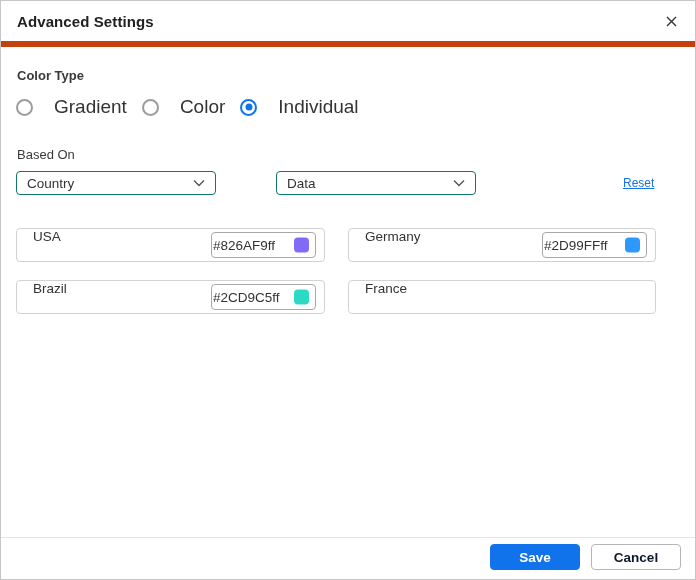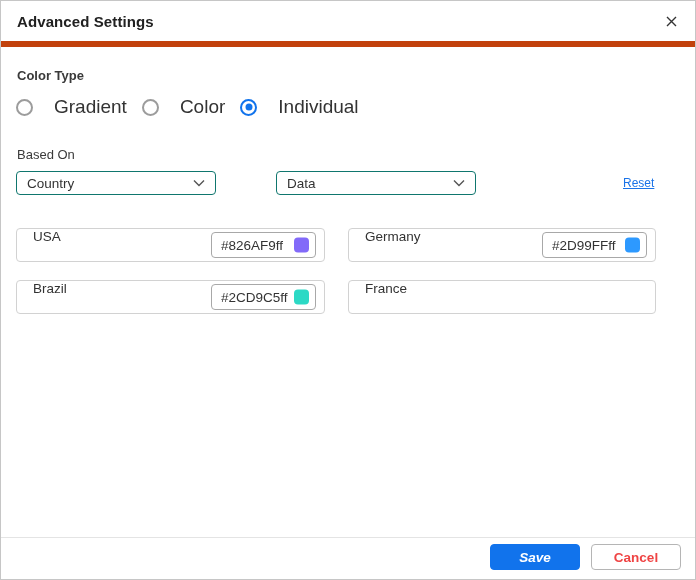--- a/index.html
+++ b/index.html
@@ -100,44 +100,44 @@
     background: #fff;
     display: flex; align-items: flex-start;
   }
   .country-label { margin-left: 16px; font-size: 13.5px; color: #333; }
   .hex-box {
     position: absolute; right: 8px; top: 50%; transform: translateY(-50%);
     width: 105px; height: 26px;
     border: 1px solid #a8a8a8; border-radius: 4px; background: #fff;
     display: flex; align-items: center; cursor: pointer;
   }
-  .hex-value { margin-left: 9px; font-size: 13.5px; color: #333; }
+  .hex-value { margin-left: 1px; font-size: 13.5px; color: #333; }
   .color-swatch {
     position: absolute; right: 6px; top: 50%; transform: translateY(-50%);
     width: 15px; height: 15px; border-radius: 4px;
   }
 
   
   .dialog-footer {
     position: absolute; left: 0; right: 0; bottom: 0; height: 42px;
     border-top: 1px solid #e4e4e4; background: #fff;
   }
   .btn {
     position: absolute; top: 6px; height: 26px;
     border-radius: 4px; font-size: 13.5px; font-weight: bold;
     display: flex; align-items: center; justify-content: center;
     cursor: pointer; font-family: inherit;
   }
   .btn-save {
     right: 115px; width: 90px;
-    background: var(--accent); color: #fff; border: 1px solid var(--accent); font-style: italic;
+    background: var(--accent); color: #fff; border: 1px solid var(--accent);
   }
   .btn-cancel {
     right: 14px; width: 90px;
-    background: #fff; color: #ef4444; border: 1px solid #b5b5b5;
+    background: #fff; color: #0f172a; border: 1px solid #b5b5b5;
   }
 </style>
 </head>
 <body>
 
 <div class="dialog">
 
   <div class="dialog-header">
     <span class="dialog-title">Advanced Settings</span>
     <span class="close-btn">

